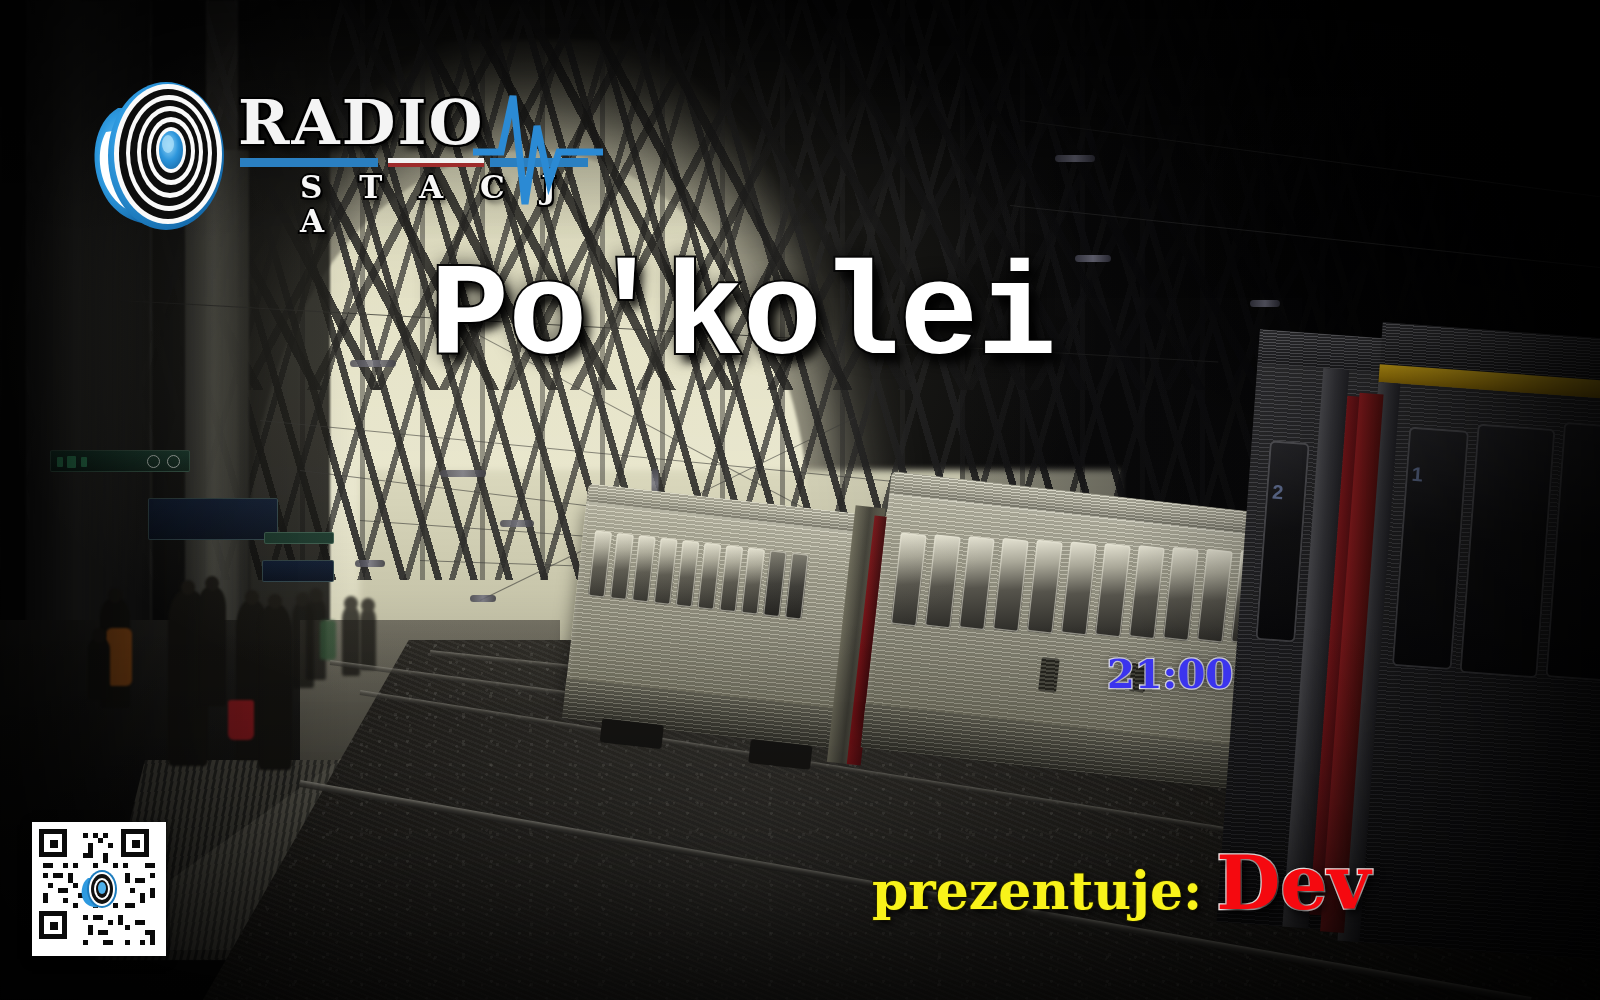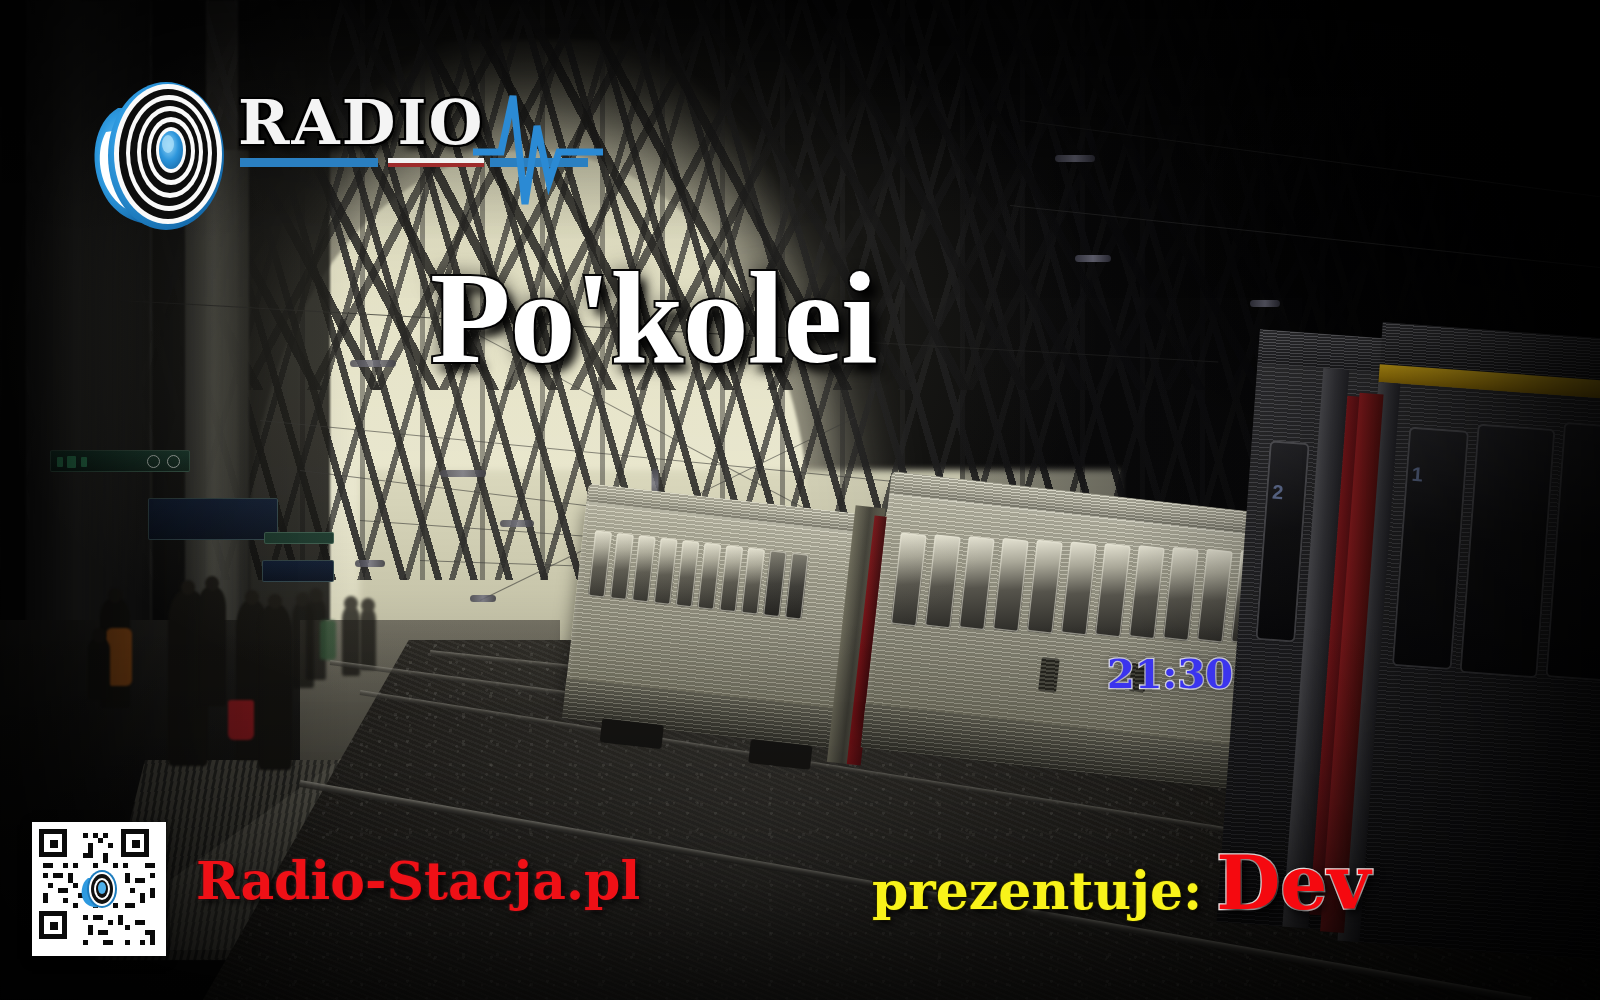--- a/index.html
+++ b/index.html
@@ -277,21 +277,21 @@
     letter-spacing:13px; color:#f6f6f6;
     text-shadow:
       2px 0 0 #000, -2px 0 0 #000, 0 2px 0 #000, 0 -2px 0 #000,
       2px 2px 0 #000, -2px 2px 0 #000, 3px 4px 6px rgba(0,0,0,.85);
   }
   .pulse { position:absolute; left:385px; top:14px; width:130px; height:130px; }
 
   
   #title {
     position:absolute; left:430px; top:252px;
-    font-family:Liberation Serif, serif;
+    font-family:Liberation Mono, monospace;
     font-weight:700; font-size:132px; line-height:132px;
     letter-spacing:-1px;
     color:#ffffff;
     -webkit-text-stroke:4px #0b0b0b;
     paint-order:stroke fill;
     text-shadow:
       7px 9px 10px rgba(0,0,0,.92),
       0 0 22px rgba(0,0,0,.8);
     white-space:nowrap;
   }
@@ -550,36 +550,36 @@
     </div>
 
     <div class="brand">
       <div class="brand-radio">RADIO</div>
       <div class="bar-row">
         <span class="bar-blue" style="left:0;     width:138px;"></span>
         <span class="bar-white" style="left:148px; width:96px;"></span>
         <span class="bar-red" style="left:148px; width:96px;"></span>
         <span class="bar-blue" style="left:250px; width:98px;"></span>
       </div>
+      <div class="brand-stacja">S T A C J A</div>
     </div>
 
     <div class="pulse">
       <svg viewBox="0 0 130 130" width="130" height="130">
         <polyline points="0,66 28,66 40,10 52,118 64,40 76,96 86,66 130,66" fill="none" stroke="#2b8ad4" stroke-width="7" stroke-linejoin="miter" stroke-linecap="butt"></polyline>
       </svg>
     </div>
   </div>
 
   <div id="title">Po'kolei</div>
 
   <div id="datebox">
-    <div class="d-time">21:30</div>
+    <div class="d-time">21:00</div>
   </div>
 
-  <div id="site">Radio-Stacja.pl</div>
 
   <div id="presents">
     <span class="p-label">prezentuje:</span><span class="p-name">Dev</span>
   </div>
 
   <div id="qr">
     <div class="cells">
       <span class="eye" style="left:0;   top:0;"></span>
       <span class="eye" style="left:82px; top:0;"></span>
       <span class="eye" style="left:0;   top:82px;"></span>

